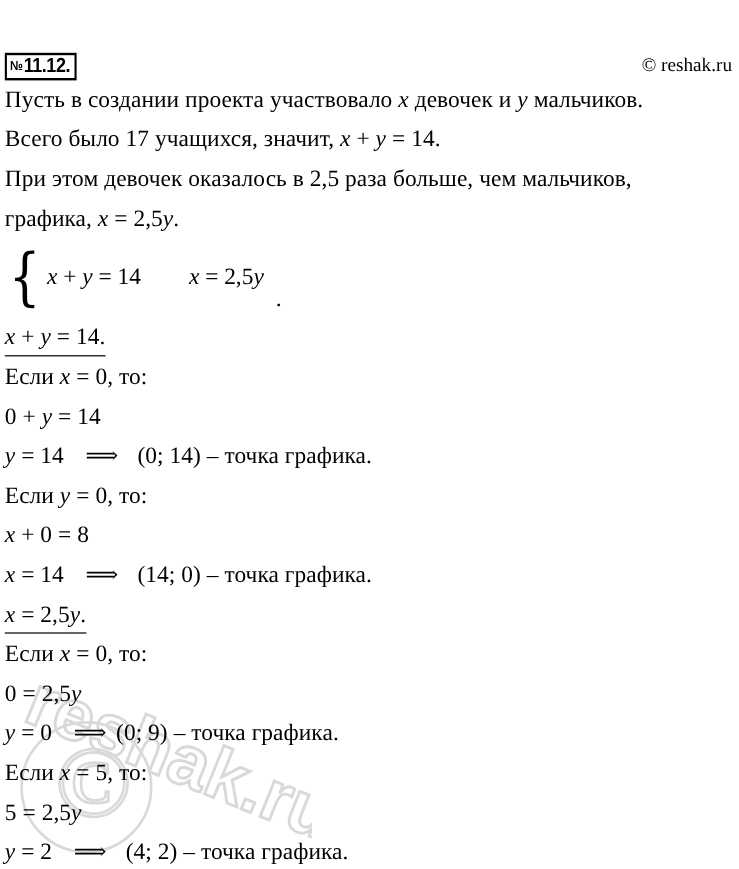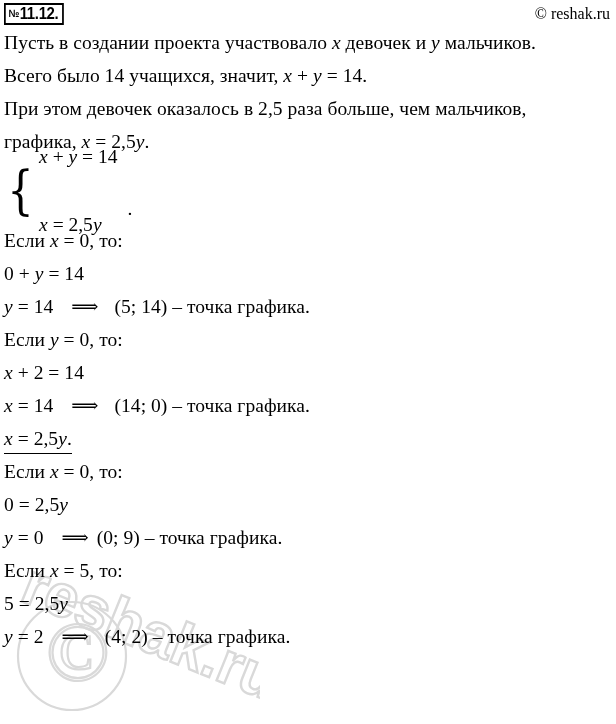--- a/index.html
+++ b/index.html
@@ -31,20 +31,21 @@
   
   .header {
     position: relative;
     z-index: 2;
     display: flex;
     align-items: flex-start;
     justify-content: space-between;
     padding: 3px 6px 0 4px;
     height: 26px;
     box-sizing: border-box;
+    margin-top: 41px;
   }
   .task-badge {
     display: inline-block;
     border: 2px solid #000;
     padding: 0px 4px 1px 3px;
     line-height: 17px;
     font-family: "Liberation Sans Narrow", "Liberation Sans", sans-serif;
     font-weight: bold;
     font-size: 17px;
     letter-spacing: -0.4px;
@@ -113,21 +114,21 @@
     font-size: 52px;
     line-height: 0;
     font-weight: 300;
     margin-right: 2px;
     margin-top: -2px;
     font-family: "DejaVu Serif", serif;
     transform: scaleX(0.8);
   }
   .eqs {
     display: flex;
-    flex-direction: column;
+    flex-direction: row;
     justify-content: flex-end;
     gap: 40px;
   }
   .eqs .eq {
     font-size: 19.5px;
     line-height: 28px;
     height: 28px;
     white-space: nowrap;
   }
   .sys-dot {
@@ -153,49 +154,50 @@
 
 <div class="header">
   <div class="task-badge"><span class="num-sign">№</span><span>11.12.</span></div>
   <div class="copyright">© reshak.ru</div>
 </div>
 
 <div class="content">
 
   <div class="line"><span>Пусть в создании проекта участвовало</span> <i>x</i> <span>девочек и</span> <i>y</i> <span>мальчиков.</span></div>
 
-  <div class="line"><span>Всего было 14 учащихся, значит,</span> <i>x</i> <span>+</span> <i>y</i> <span>= 14.</span></div>
+  <div class="line"><span>Всего было 17 учащихся, значит,</span> <i>x</i> <span>+</span> <i>y</i> <span>= 14.</span></div>
 
   <div class="line">При этом девочек оказалось в 2,5 раза больше, чем мальчиков,</div>
 
   <div class="line"><span>графика,</span> <i>x</i> <span>= 2,5</span><i>y</i><span>.</span></div>
 
 </div>
 
 <div class="system">
   <span class="brace">{</span>
   <span class="eqs">
     <span class="eq"><i>x</i> <span>+</span> <i>y</i> <span>= 14</span></span>
     <span class="eq"><i>x</i> <span>= 2,5</span><i>y</i></span>
   </span>
   <span class="sys-dot">.</span>
 </div>
 
 <div class="content">
 
+  <div class="line heading-underline"><span class="ul"><i>x</i> <span>+</span> <i>y</i> <span>= 14.</span></span></div>
 
   <div class="line"><span>Если</span> <i>x</i> <span>= 0, то:</span></div>
 
   <div class="line"><span>0 +</span> <i>y</i> <span>= 14</span></div>
 
-  <div class="line"><i>y</i> <span>= 14</span><span class="sp-md"></span><span class="arrow">⟹</span><span class="sp-md"></span><span>(5; 14) – точка графика.</span></div>
+  <div class="line"><i>y</i> <span>= 14</span><span class="sp-md"></span><span class="arrow">⟹</span><span class="sp-md"></span><span>(0; 14) – точка графика.</span></div>
 
   <div class="line"><span>Если</span> <i>y</i> <span>= 0, то:</span></div>
 
-  <div class="line"><i>x</i> <span>+ 2 = 14</span></div>
+  <div class="line"><i>x</i> <span>+ 0 = 8</span></div>
 
   <div class="line"><i>x</i> <span>= 14</span><span class="sp-md"></span><span class="arrow">⟹</span><span class="sp-md"></span><span>(14; 0) – точка графика.</span></div>
 
   <div class="line heading-underline"><span class="ul"><i>x</i> <span>= 2,5</span><i>y</i><span>.</span></span></div>
 
   <div class="line"><span>Если</span> <i>x</i> <span>= 0, то:</span></div>
 
   <div class="line"><span>0 = 2,5</span><i>y</i></div>
 
   <div class="line"><i>y</i> <span>= 0</span><span class="sp-md"></span><span class="arrow">⟹</span><span class="sp-sm"></span><span>(0; 9) – точка графика.</span></div>

